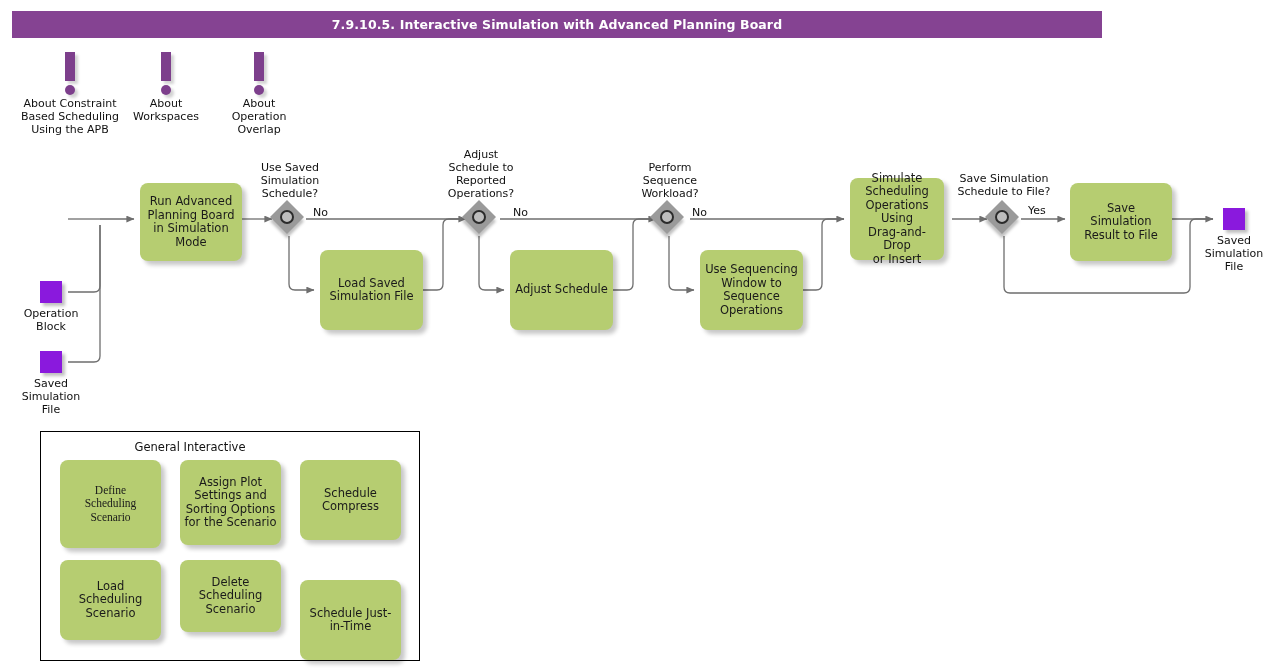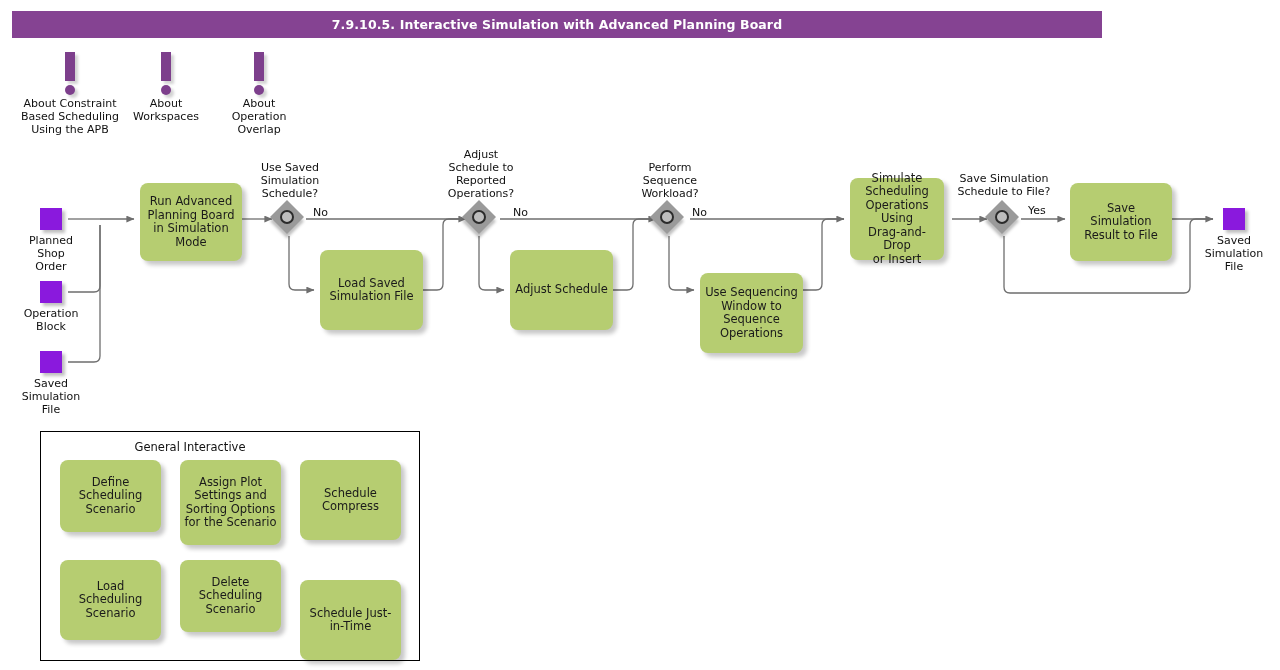--- a/index.html
+++ b/index.html
@@ -155,45 +155,41 @@
     <div class="cap">About<br>Workspaces</div>
   </div>
   <div class="info" style="left:204px;top:52px;width:110px;">
     <div class="bang">
       <div class="bar"></div>
         <div class="dot"></div>
     </div>
     <div class="cap">About<br>Operation<br>Overlap</div>
   </div>
 
-  <div class="dataobj" style="left:21px;top:208px;">
-    <div class="sq"></div>
-    <div class="cap">Planned<br>Shop Order</div>
-  </div>
   <div class="dataobj" style="left:21px;top:281px;">
     <div class="sq"></div>
     <div class="cap">Operation<br>Block</div>
   </div>
   <div class="dataobj" style="left:21px;top:351px;">
     <div class="sq"></div>
     <div class="cap">Saved<br>Simulation<br>File</div>
   </div>
 
   <div class="dataobj" style="left:1201px;top:208px;width:66px;">
     <div class="sq"></div>
     <div class="cap">Saved<br>Simulation<br>File</div>
   </div>
 
   <div class="task" style="left:140px;top:183px;width:102px;height:78px;">Run Advanced<br>Planning Board<br>in Simulation<br>Mode</div>
 
   <div class="task" style="left:510px;top:250px;width:103px;height:80px;">Adjust Schedule</div>
 
   <div class="task" style="left:320px;top:250px;width:103px;height:80px;">Load Saved<br>Simulation File</div>
 
-  <div class="task" style="left:700px;top:250px;width:103px;height:80px;margin-top:23px;">Use Sequencing<br>Window to<br>Sequence<br>Operations</div>
+  <div class="task" style="left:700px;top:250px;width:103px;height:80px;">Use Sequencing<br>Window to<br>Sequence<br>Operations</div>
 
   <div class="task" style="left:850px;top:178px;width:94px;height:82px;">Simulate<br>Scheduling<br>Operations Using<br>Drag-and-Drop<br>or Insert</div>
 
   <div class="task" style="left:1070px;top:183px;width:102px;height:78px;">Save Simulation<br>Result to File</div>
 
   <div class="dlabel" style="left:240px;top:161px;width:100px;">Use Saved<br>Simulation<br>Schedule?</div>
   <div class="decision" style="left:272px;top:202px;">
     <div class="dia"></div>
     <div class="ring"></div>
   </div>
@@ -216,21 +212,21 @@
   <div class="dlabel" style="left:940px;top:172px;width:128px;">Save Simulation<br>Schedule to File?</div>
   <div class="decision" style="left:987px;top:202px;">
     <div class="dia"></div>
     <div class="ring"></div>
   </div>
   <div class="elabel" style="left:1028px;top:204px;">Yes</div>
 
   <div class="panel"></div>
   <div class="panel-title">General Interactive</div>
 
-  <div class="ga" style="left:60px;top:460px;width:101px;height:72px;">Define<br>Scheduling<br>Scenario</div>
+  <div class="ga" style="left:60px;top:460px;width:101px;height:88px;font-family:Liberation Serif, serif;">Define<br>Scheduling<br>Scenario</div>
   <div class="ga" style="left:300px;top:460px;width:101px;height:80px;">Schedule<br>Compress</div>
   <div class="ga" style="left:180px;top:460px;width:101px;height:85px;">Assign Plot<br>Settings and<br>Sorting Options<br>for the Scenario</div>
 
   <div class="ga" style="left:60px;top:560px;width:101px;height:80px;">Load Scheduling<br>Scenario</div>
   <div class="ga" style="left:180px;top:560px;width:101px;height:72px;">Delete<br>Scheduling<br>Scenario</div>
   <div class="ga" style="left:300px;top:560px;width:101px;height:80px;margin-top:20px;">Schedule Just-<br>in-Time</div>
 
 </div>
 
 </body></html>

